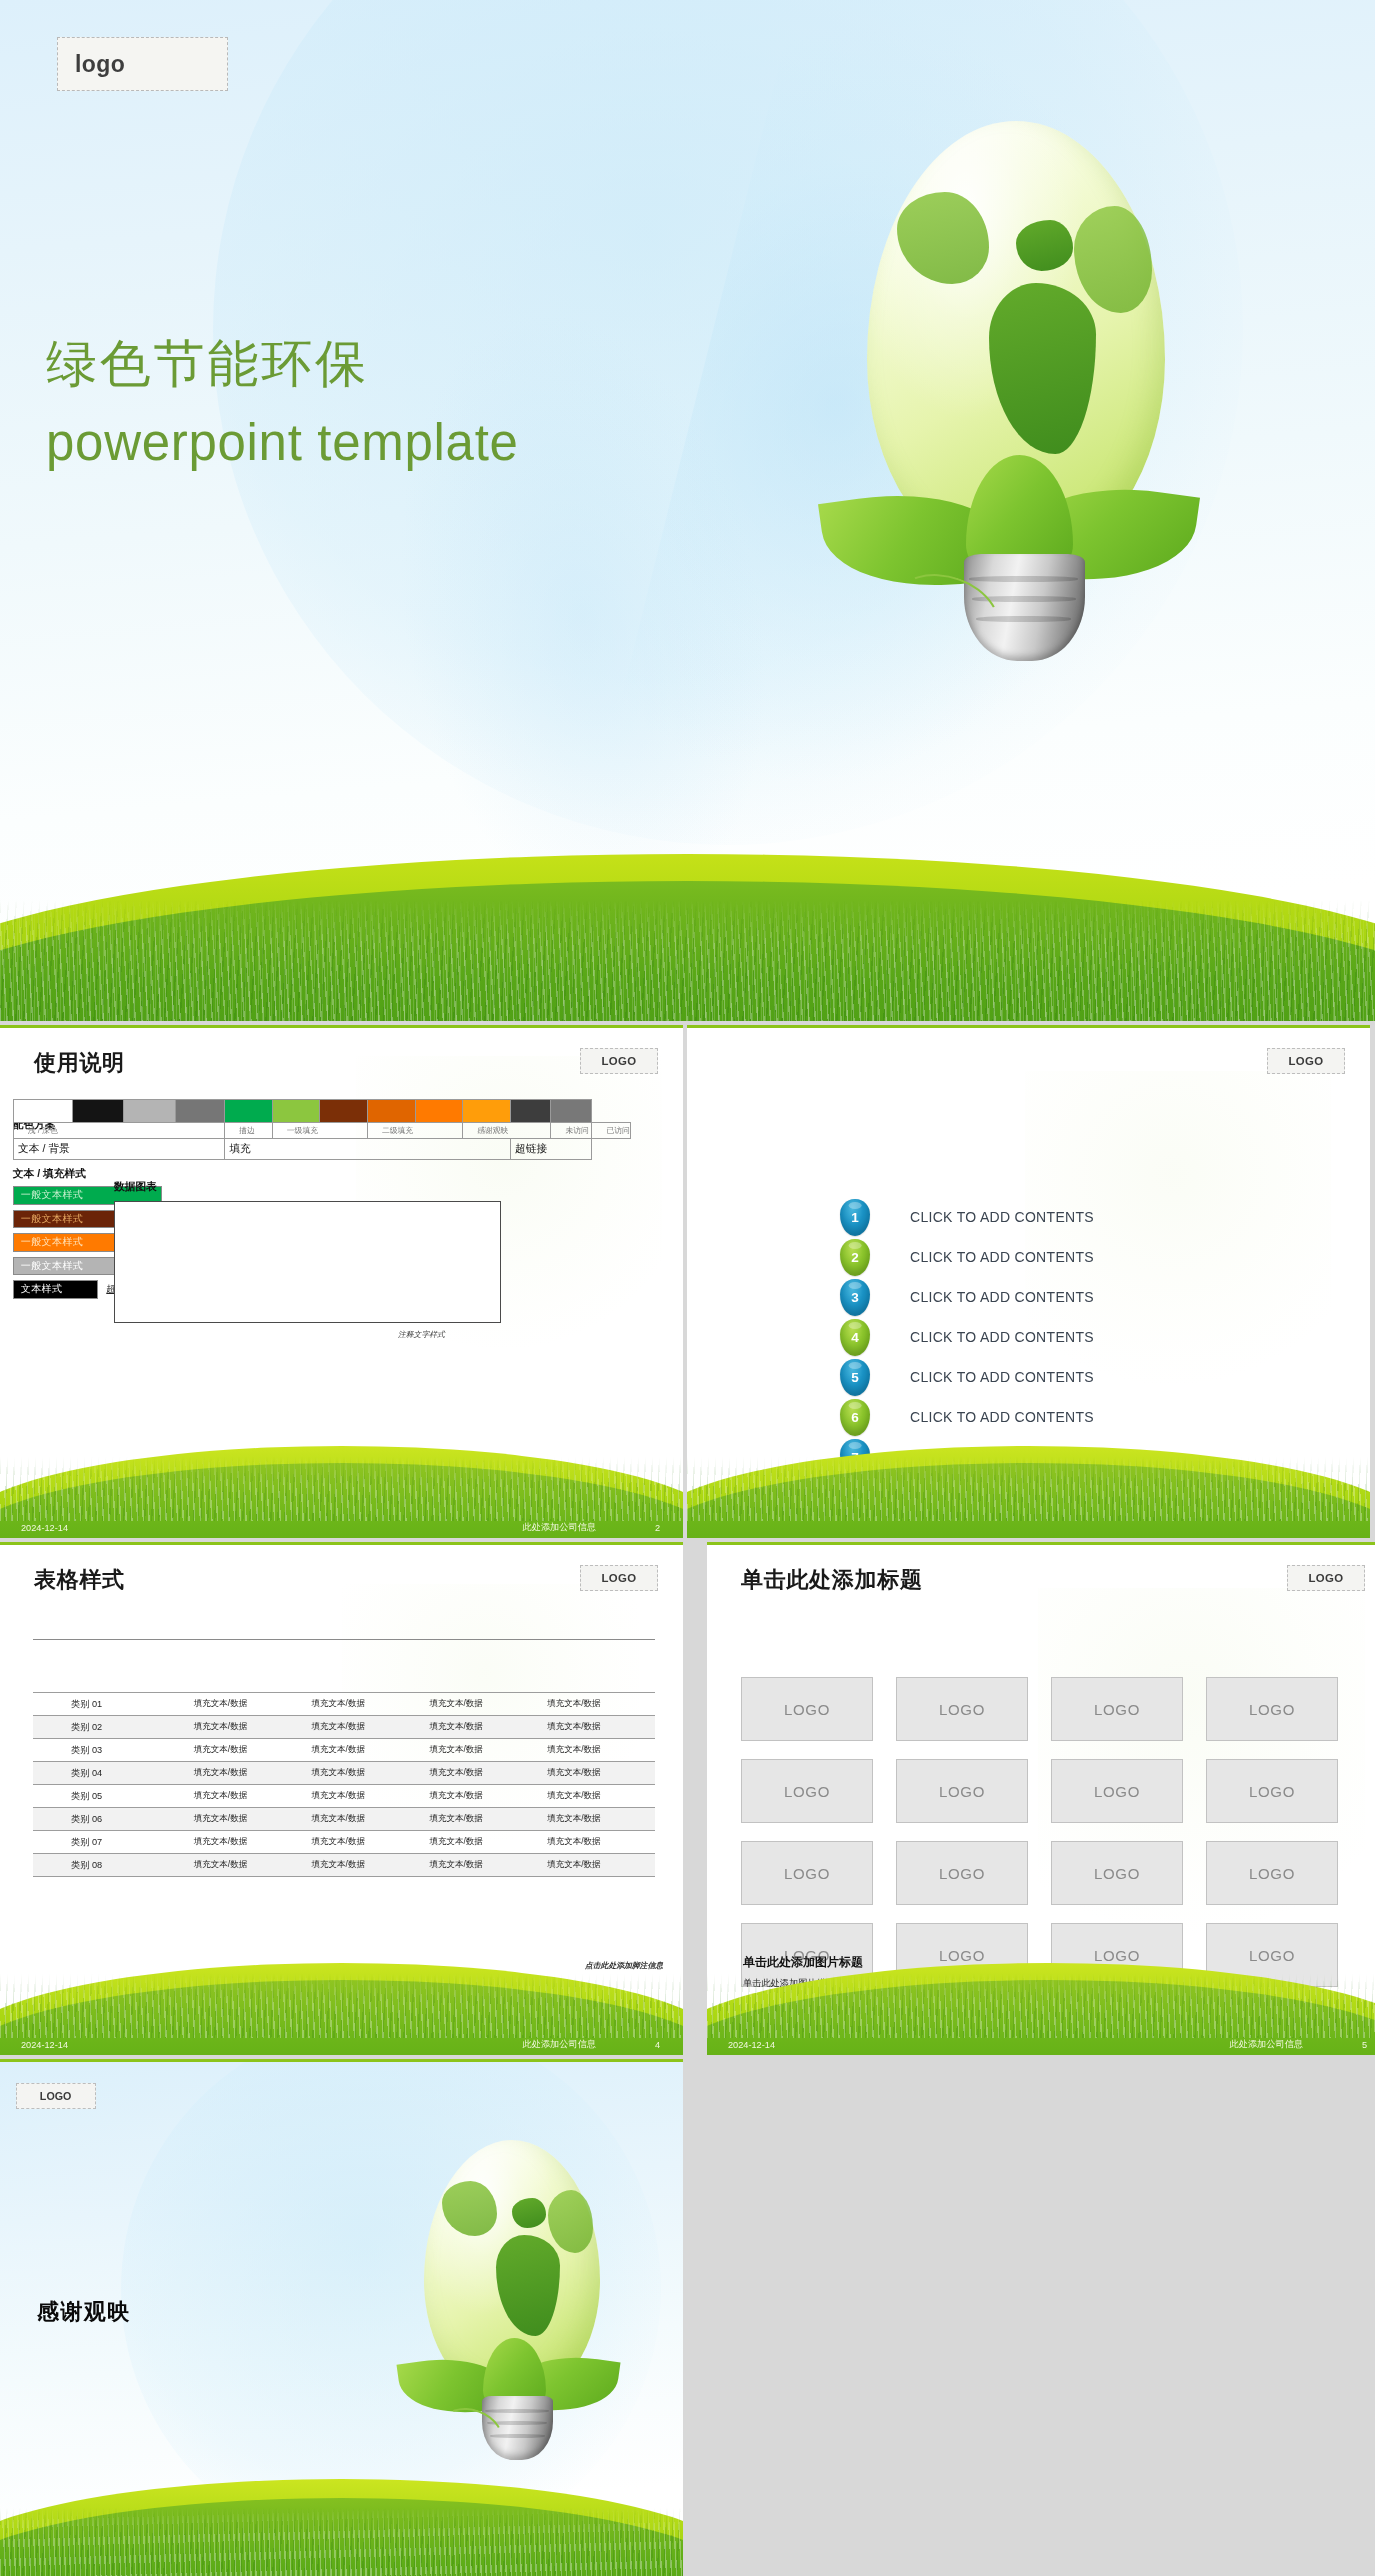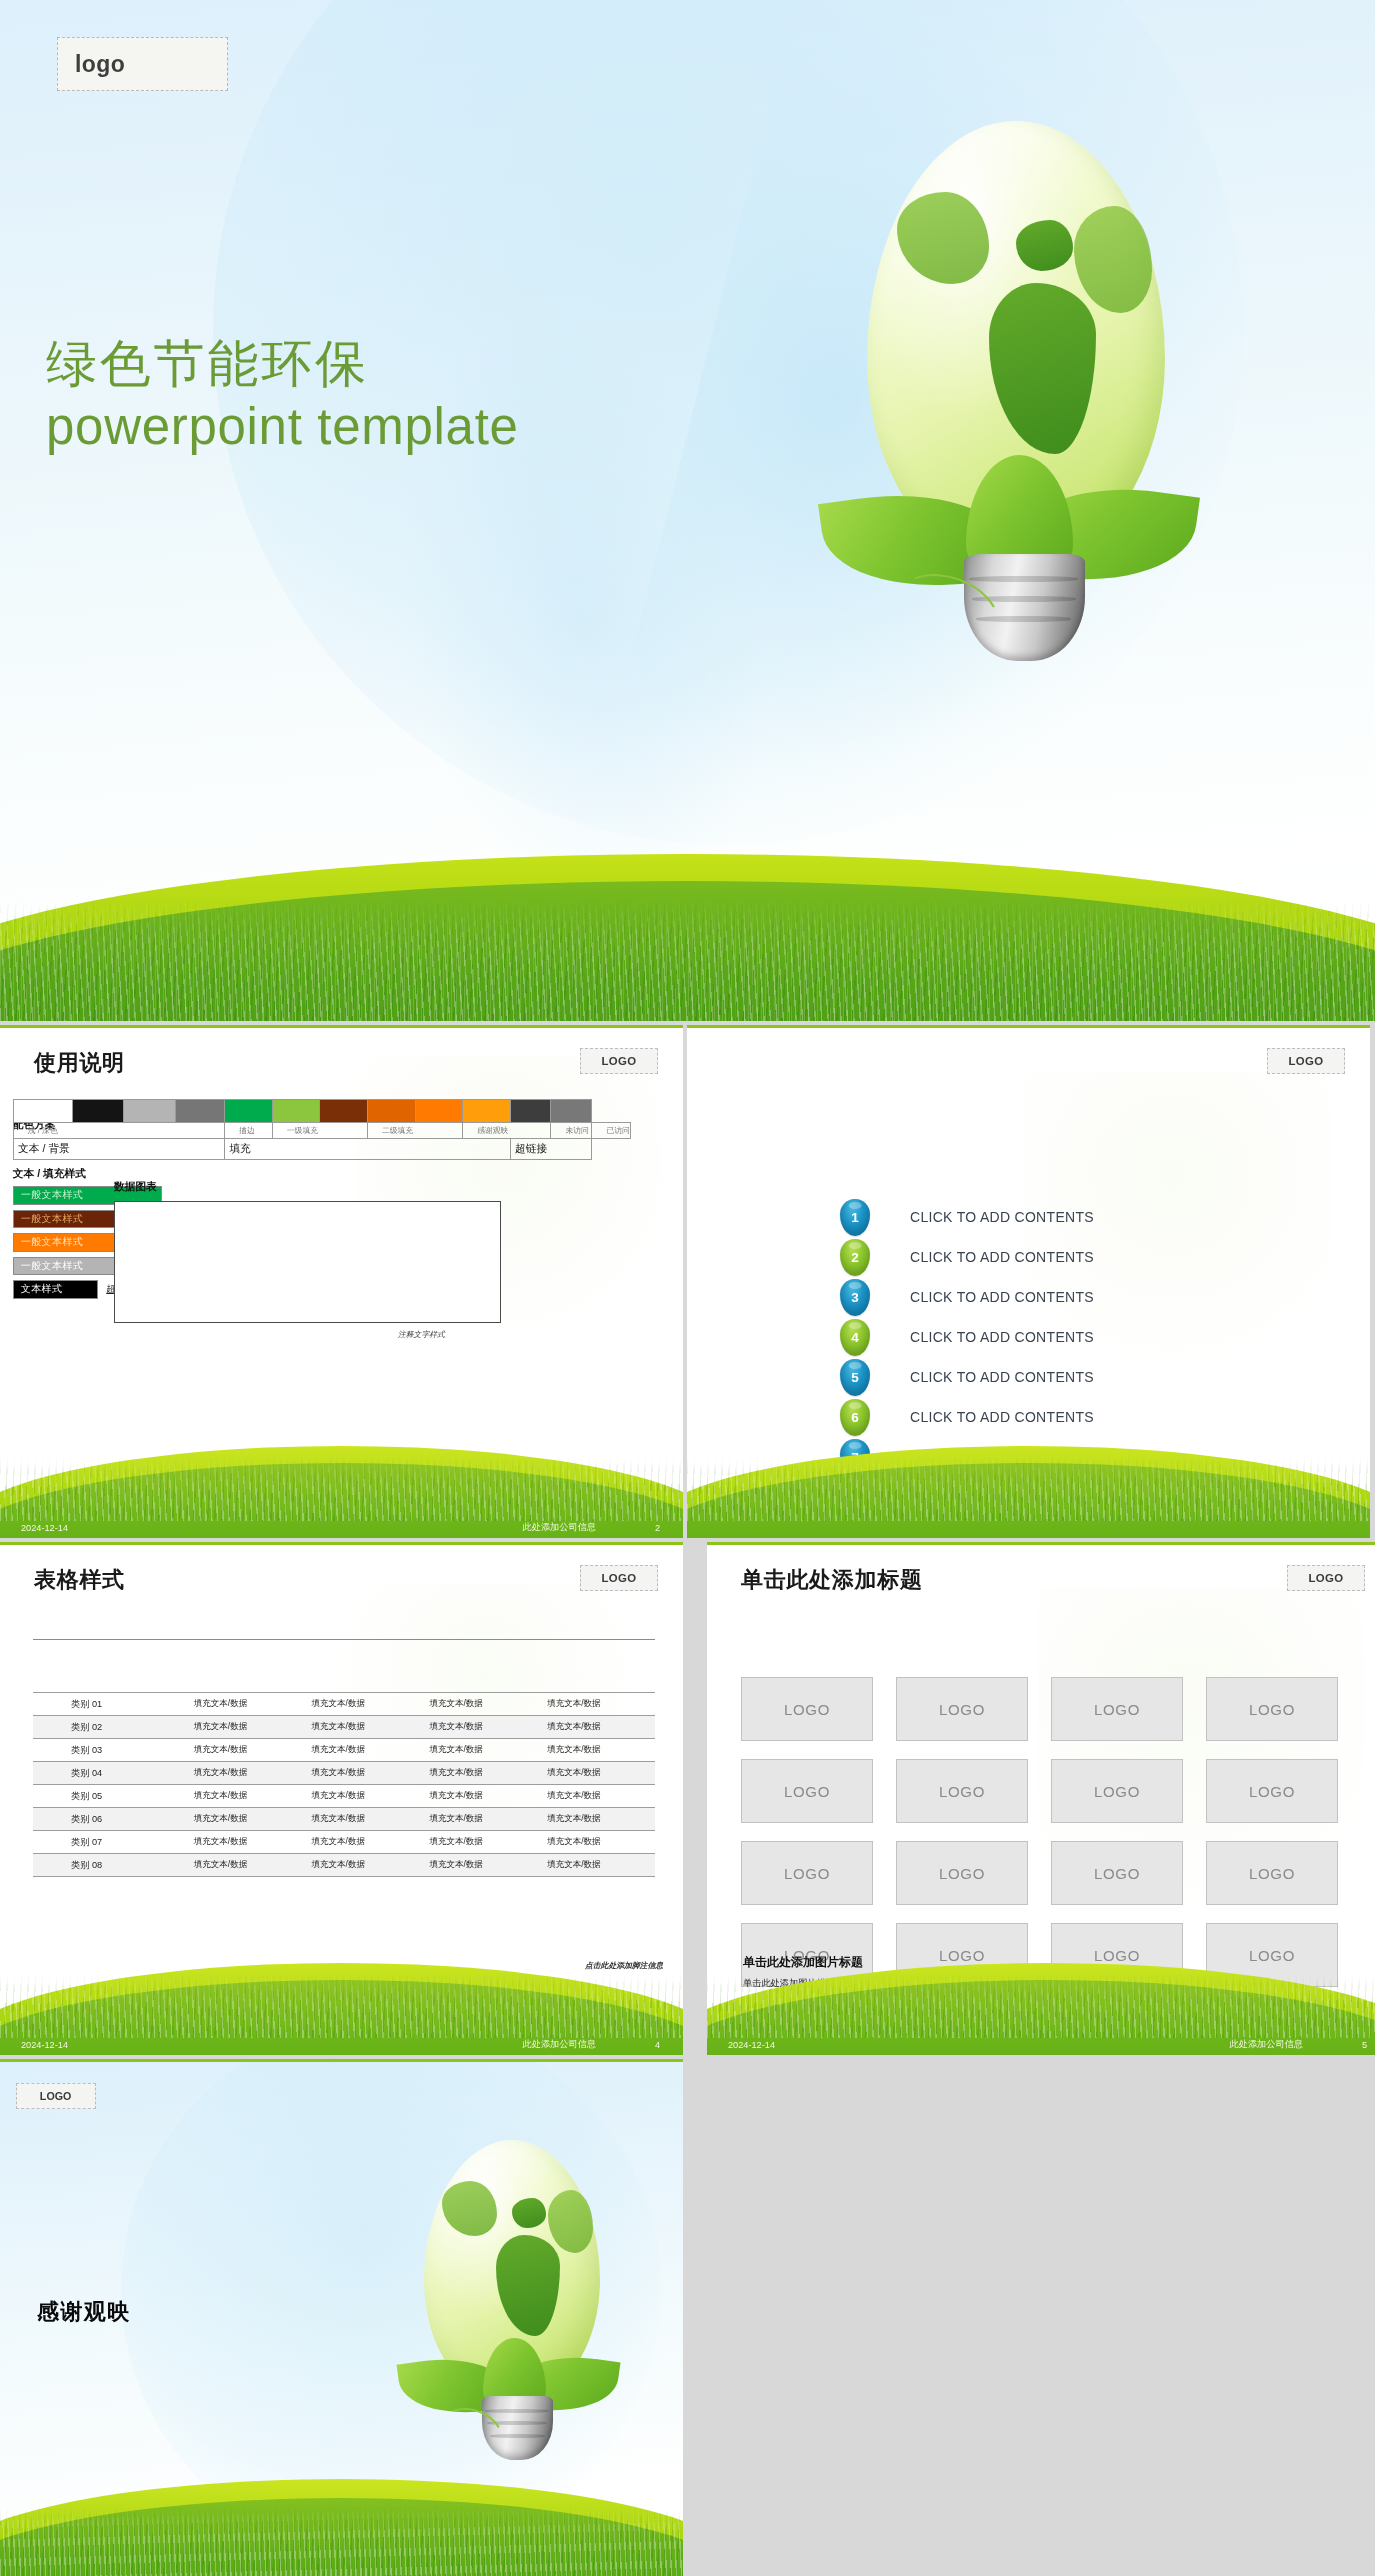--- a/index.html
+++ b/index.html
@@ -46,21 +46,21 @@
     letter-spacing: 0.4px;
   }
 
   .cover-title-wrap { position: absolute; left: 46px; top: 334px; }
   .cover-title {
     font-size: 51px; color: #6b9b35; line-height: 1.18;
     letter-spacing: 2.8px; font-weight: 400;
   }
   .cover-subtitle {
     font-size: 51px; color: #6b9b35; line-height: 1.18;
-    letter-spacing: 0.7px; font-weight: 400; margin-top: 3px;
+    letter-spacing: 0.7px; font-weight: 400; margin-top: 19px;
   }
 
   
   .bulb { position: absolute; }
   .bulb .glass {
     position: absolute; left: 0; top: 0;
     border-radius: 50% 50% 46% 46% / 54% 54% 46% 46%;
     background:
       radial-gradient(ellipse at 33% 20%, rgba(255,255,255,0.95) 0%, rgba(255,255,255,0.35) 22%, rgba(255,255,255,0) 42%),
       linear-gradient(150deg, #ffffff 0%, #f4fbd7 28%, #e6f4ad 55%, #cfe97f 80%, #b6dd55 100%);

